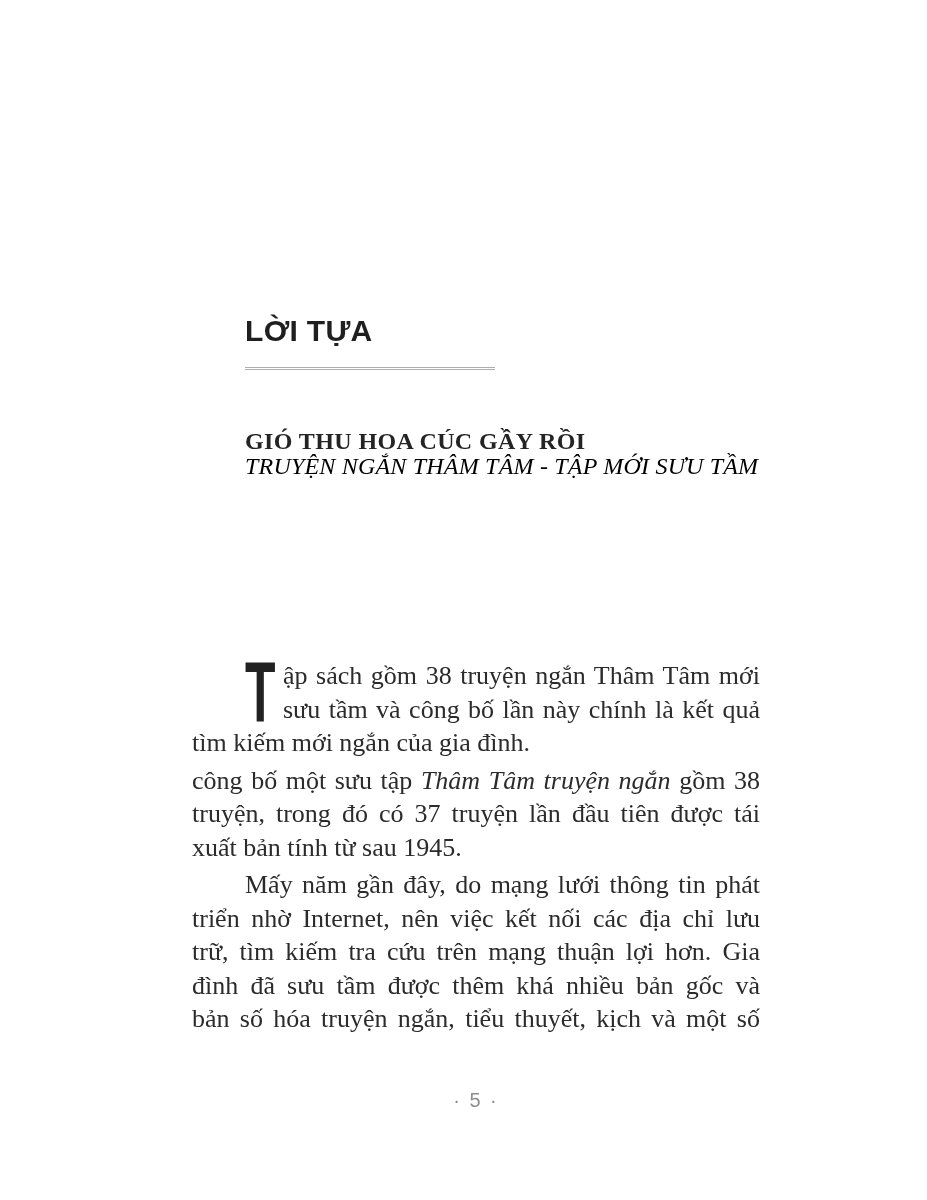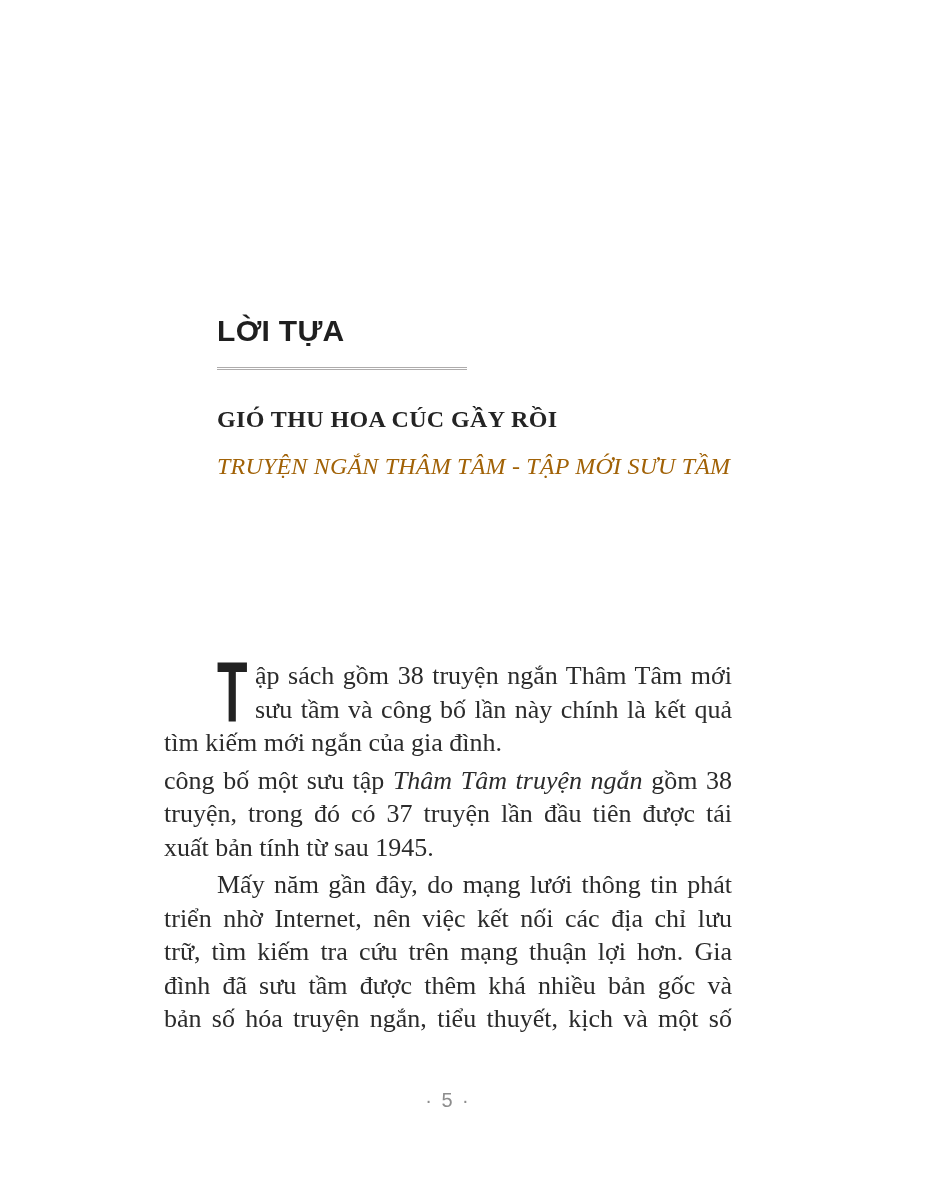--- a/index.html
+++ b/index.html
@@ -2,45 +2,46 @@
 <html><head>
 <meta charset="utf-8">
 <style>
   html,body { margin:0; padding:0; background:#ffffff; }
   .page {
     position:relative;
     width:857px; height:1200px;
     background:#ffffff;
     font-family:"Liberation Serif", serif;
     overflow:hidden;
+    margin-left:28px;
   }
   .title {
     position:absolute; left:217px; top:314px;
     margin:0;
     font-family:"Liberation Sans", sans-serif;
     font-weight:700; font-size:30px; line-height:1.15;
     color:#1f1f1f; letter-spacing:0.3px;
   }
   .divider {
     position:absolute; left:217px; top:367px;
     width:250px; height:1px;
     border-top:1px solid #aeacac;
     border-bottom:1px solid #aeacac;
   }
   .heading {
-    position:absolute; left:217px; top:404px;
+    position:absolute; left:217px; top:426px;
     margin:0;
     font-weight:700; font-size:24px; line-height:1.25;
     color:#242424; letter-spacing:0.4px;
   }
   .subheading {
     position:absolute; left:217px; top:451px;
     margin:0;
     font-style:italic; font-weight:400; font-size:24px; line-height:1.25;
-    color:#a16207; letter-spacing:0.2px;
+    color:#000000; letter-spacing:0.2px;
   }
   .body {
     position:absolute; left:164px; top:659px;
     width:568px;
     font-size:26px; line-height:33.5px;
     color:#2b2b2b;
   }
   .para { margin:0 0 4px 0; }
   .para:last-child { margin-bottom:0; }
   .line { text-align:left; }

